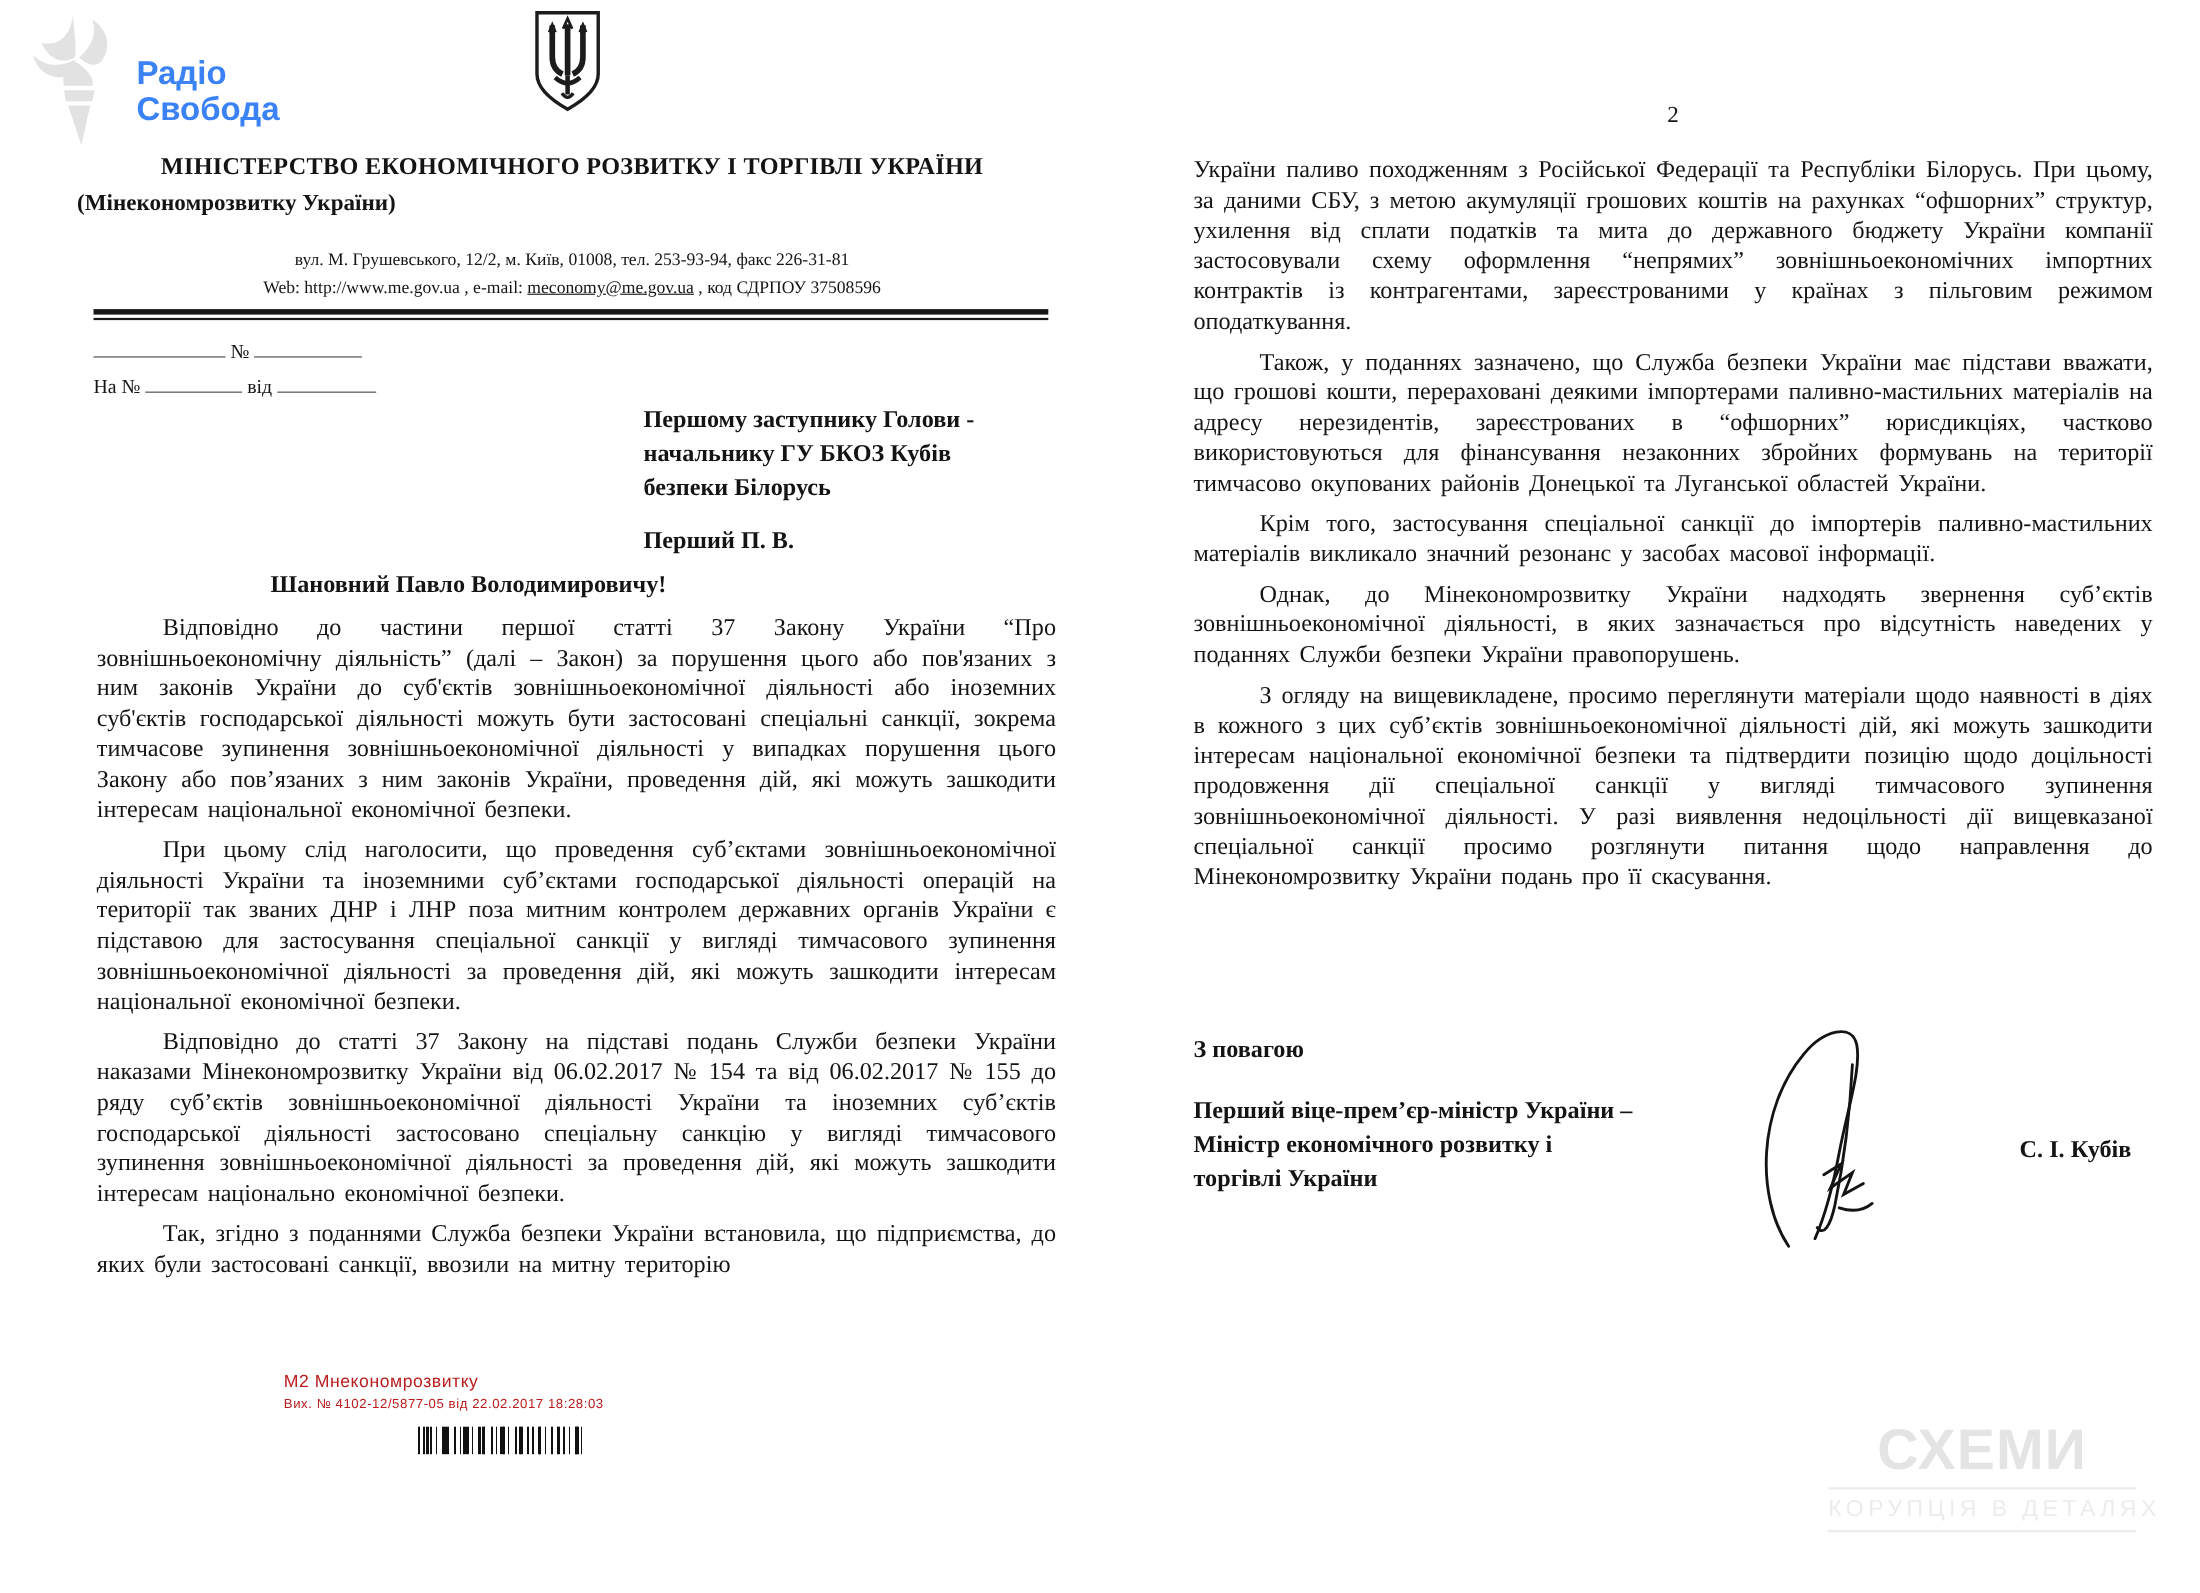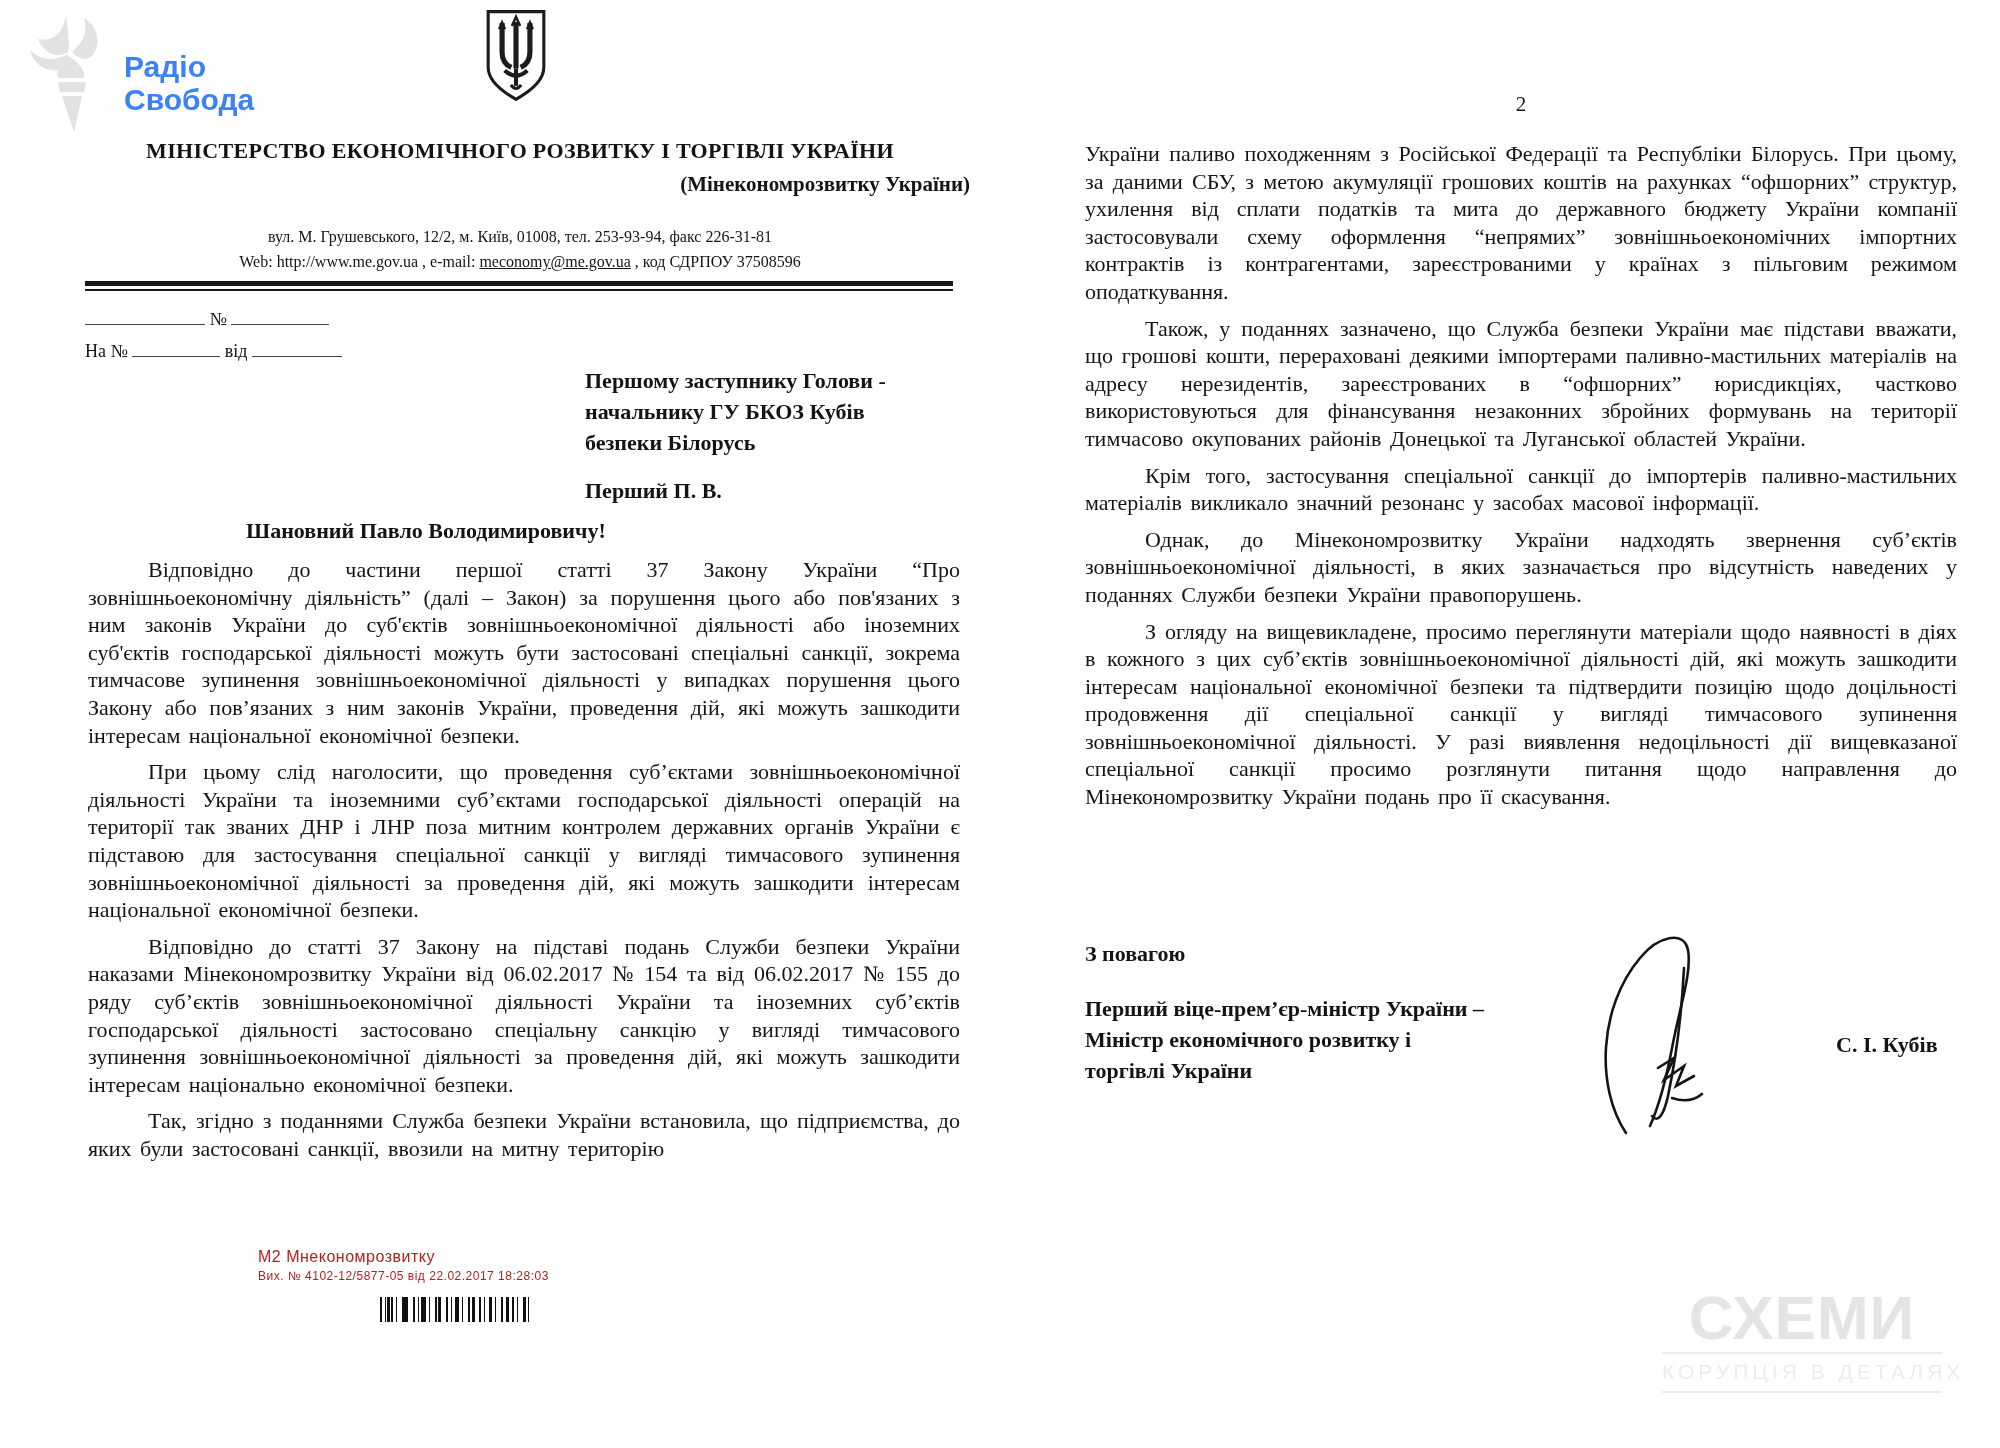--- a/index.html
+++ b/index.html
@@ -7,29 +7,29 @@
     position:relative; width:2000px; height:1448px; background:#ffffff;
     font-family:"Liberation Serif","DejaVu Serif",serif; color:#141414;
     overflow:hidden;
   }
   
   .rs-wm{position:absolute;left:28px;top:12px;display:flex;color:#e2e2e2;}
   .rs-text{font-family:"Liberation Sans","DejaVu Sans",sans-serif;font-weight:bold;
     font-size:30px;line-height:33px;margin-left:10px;margin-top:38px;color:#3b82f6;}
   .schemes-wm{position:absolute;left:1662px;top:1288px;width:280px;
     font-family:"Liberation Sans","DejaVu Sans",sans-serif;color:#e4e4e4;text-align:center;}
-  .schemes-title{font-size:62px;font-weight:bold;letter-spacing:1px;line-height:60px;}
+  .schemes-title{font-size:52px;font-weight:bold;letter-spacing:1px;line-height:60px;}
   .schemes-sub{border-top:2px solid #ebebeb;border-bottom:2px solid #ebebeb;
     margin-top:4px;padding:6px 0 7px 0;font-size:21px;letter-spacing:4px;color:#ececec;
     font-weight:normal;white-space:nowrap;}
   
   .emblem{position:absolute;left:483px;top:8px;}
   .min-title{position:absolute;left:70px;top:138px;width:900px;text-align:center;
     font-weight:bold;font-size:22px;letter-spacing:0.3px;}
-  .min-title2{position:absolute;left:70px;top:172px;width:900px;text-align:right;
+  .min-title2{position:absolute;left:70px;top:172px;width:900px;text-align:left;
     font-weight:bold;font-size:21px;}
   .addr1{position:absolute;left:70px;top:228px;width:900px;text-align:center;font-size:16px;}
   .addr2{position:absolute;left:70px;top:253px;width:900px;text-align:center;font-size:16px;}
   .addr2 .email{text-decoration:underline;}
   .double-rule{position:absolute;left:85px;top:281px;width:868px;height:3px;
     border-top:5px solid #181818;border-bottom:2px solid #181818;}
   
   .ref{position:absolute;font-size:18px;}
   .blank{display:inline-block;border-bottom:1.5px solid #444;height:16px;vertical-align:baseline;}
   

